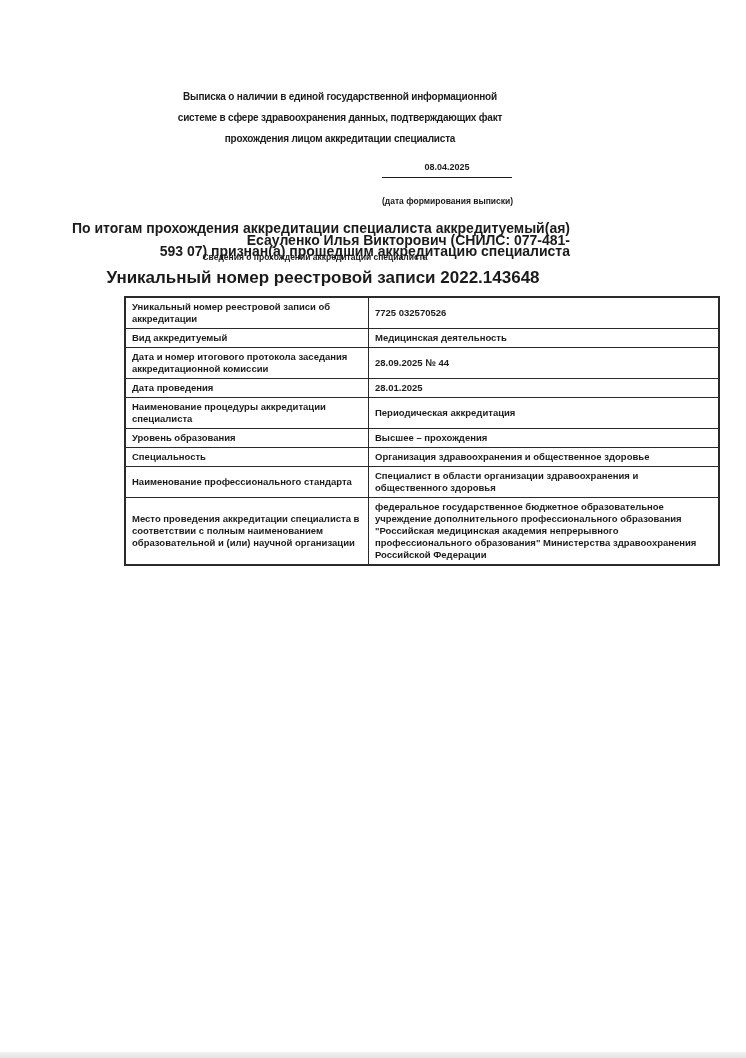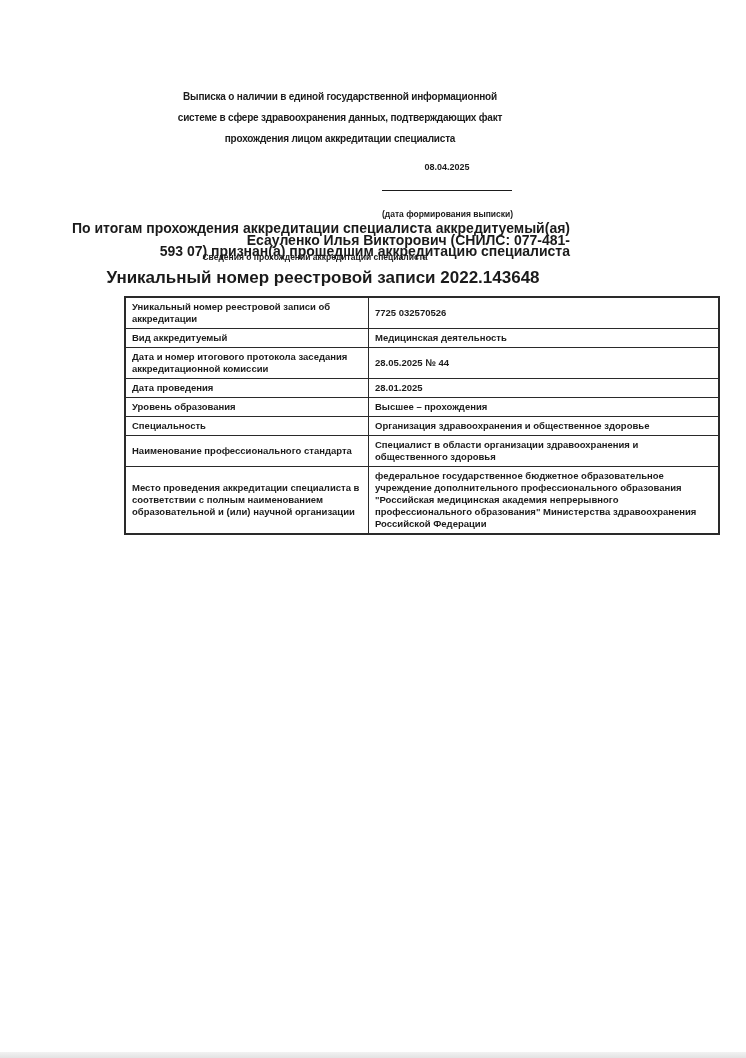--- a/index.html
+++ b/index.html
@@ -36,21 +36,21 @@
   .date-block {
     position: absolute;
     left: 382px;
     top: 161px;
     width: 130px;
     text-align: center;
   }
   .date-value {
     font-size: 9px;
     line-height: 13px;
-    padding-bottom: 16px;
+    padding-bottom: 3px;
     border-bottom: 1.5px solid #1b1b1b;
   }
   .date-caption {
     font-size: 8.5px;
     line-height: 11px;
     margin-top: 18px;
     white-space: nowrap;
   }
   .intro-paragraph {
     position: absolute;
@@ -140,25 +140,29 @@
       <tr>
         <td class="col-label">Уникальный номер реестровой записи об аккредитации</td>
         <td class="col-value">7725 032570526</td>
       </tr>
       <tr>
         <td class="col-label">Вид аккредитуемый</td>
         <td class="col-value">Медицинская деятельность</td>
       </tr>
       <tr>
         <td class="col-label">Дата и номер итогового протокола заседания аккредитационной комиссии</td>
-        <td class="col-value">28.05.2025 № 44</td>
+        <td class="col-value">28.09.2025 № 44</td>
       </tr>
       <tr>
         <td class="col-label">Дата проведения</td>
         <td class="col-value">28.01.2025</td>
+      </tr>
+      <tr>
+        <td class="col-label">Наименование процедуры аккредитации специалиста</td>
+        <td class="col-value">Периодическая аккредитация</td>
       </tr>
       <tr>
         <td class="col-label">Уровень образования</td>
         <td class="col-value">Высшее – прохождения</td>
       </tr>
       <tr>
         <td class="col-label">Специальность</td>
         <td class="col-value">Организация здравоохранения и общественное здоровье</td>
       </tr>
       <tr>

